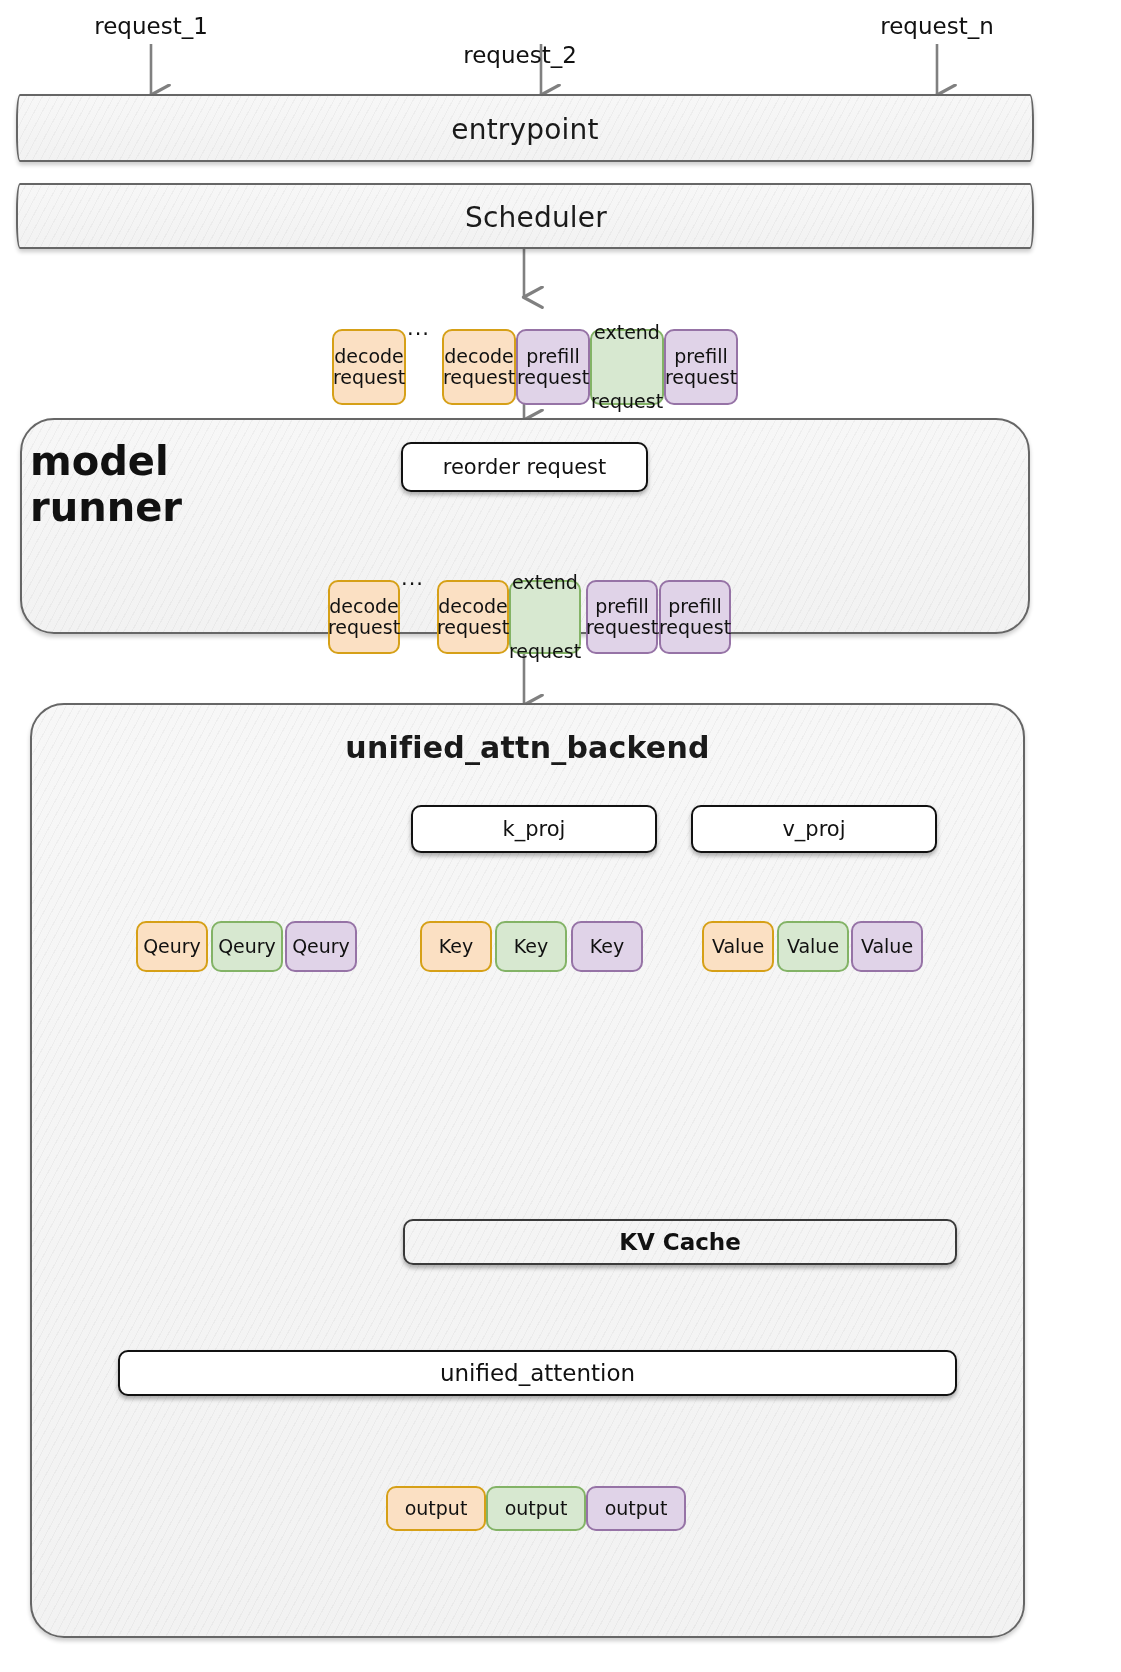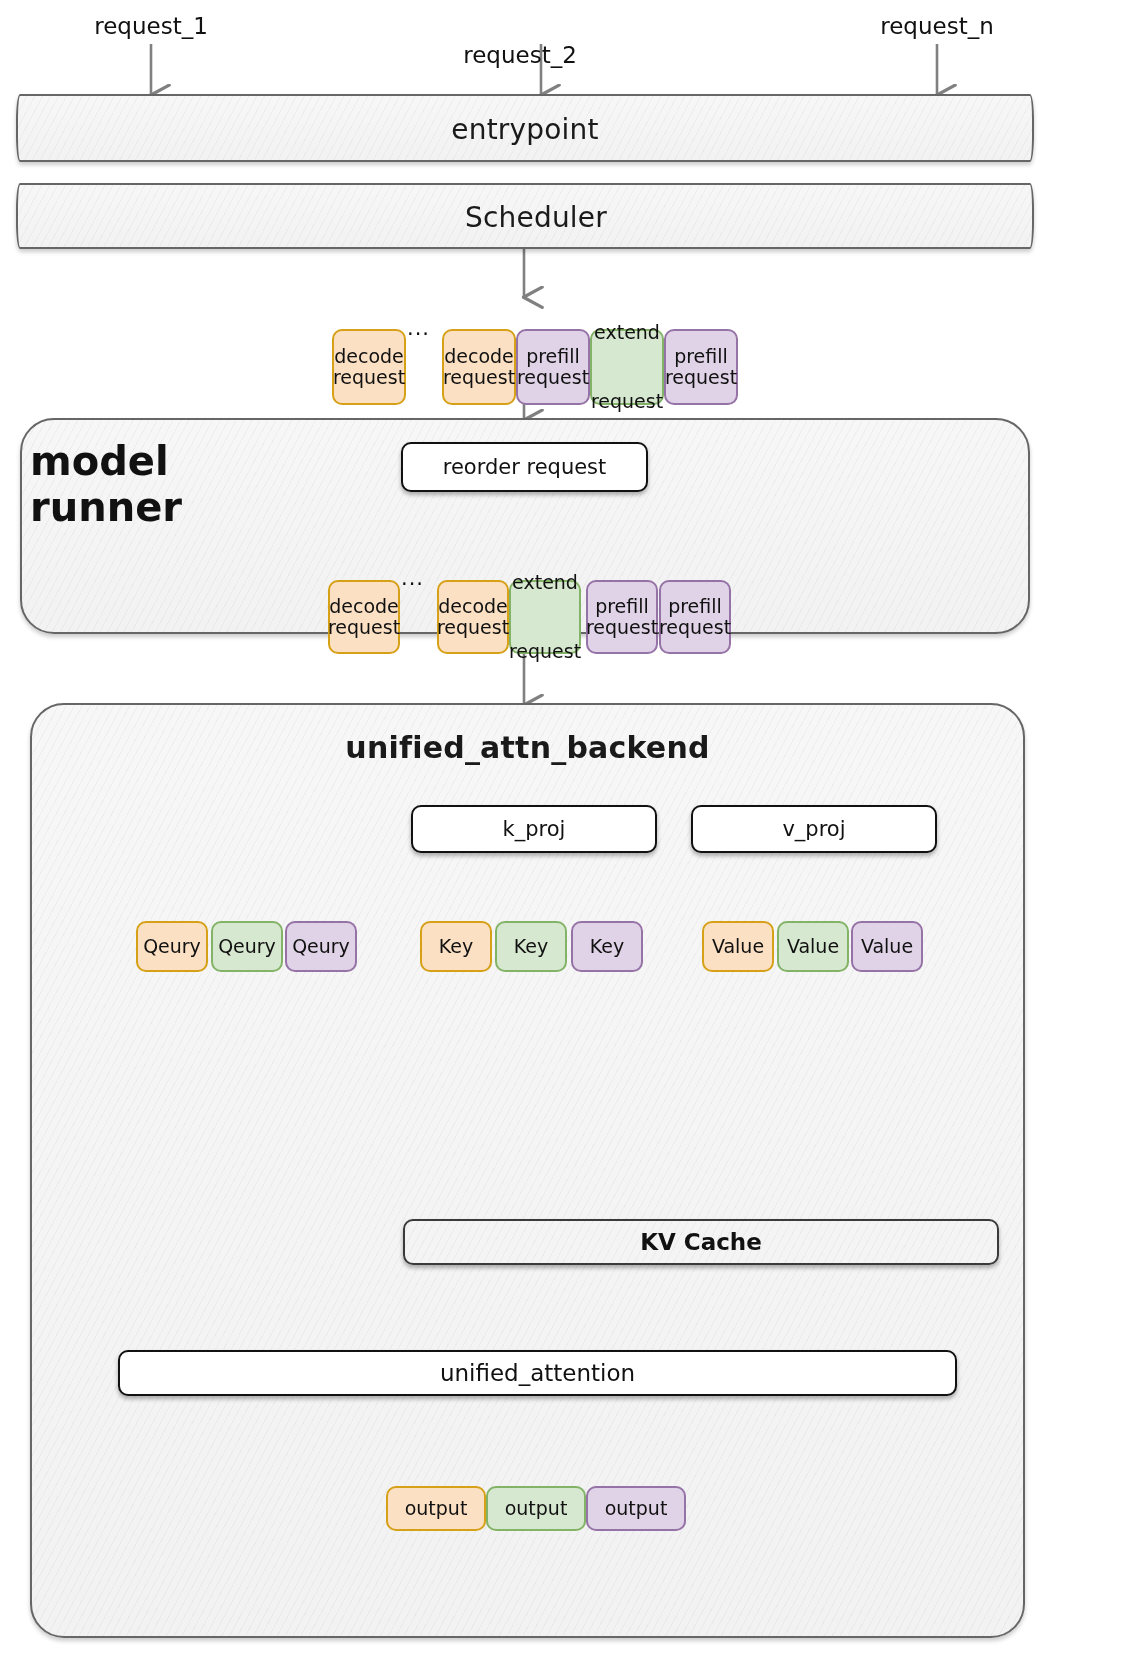--- a/index.html
+++ b/index.html
@@ -264,21 +264,21 @@
     <span>Value</span>
   </div>
   <div class="chip green" style="left:777px; top:889px; width:72px; height:51px; font-size:19px;">
     <span>Value</span>
   </div>
   <div class="chip purple" style="left:851px; top:889px; width:72px; height:51px; font-size:19px;">
     <span>Value</span>
   </div>
 
 
-  <div class="box ghost" style="left:403px; top:1219px; width:596px; height:46px; font-size:23px;">
+  <div class="box ghost" style="left:403px; top:1219px; width:554px; height:46px; font-size:23px;">
     <span>KV Cache</span>
   </div>
 
   <div class="box" style="left:118px; top:1350px; width:839px; height:46px; font-size:23px;">
     <span>unified_attention</span>
   </div>
 
   <div class="chip orange" style="left:386px; top:1454px; width:100px; height:45px; font-size:19px;">
     <span>output</span>
   </div>

